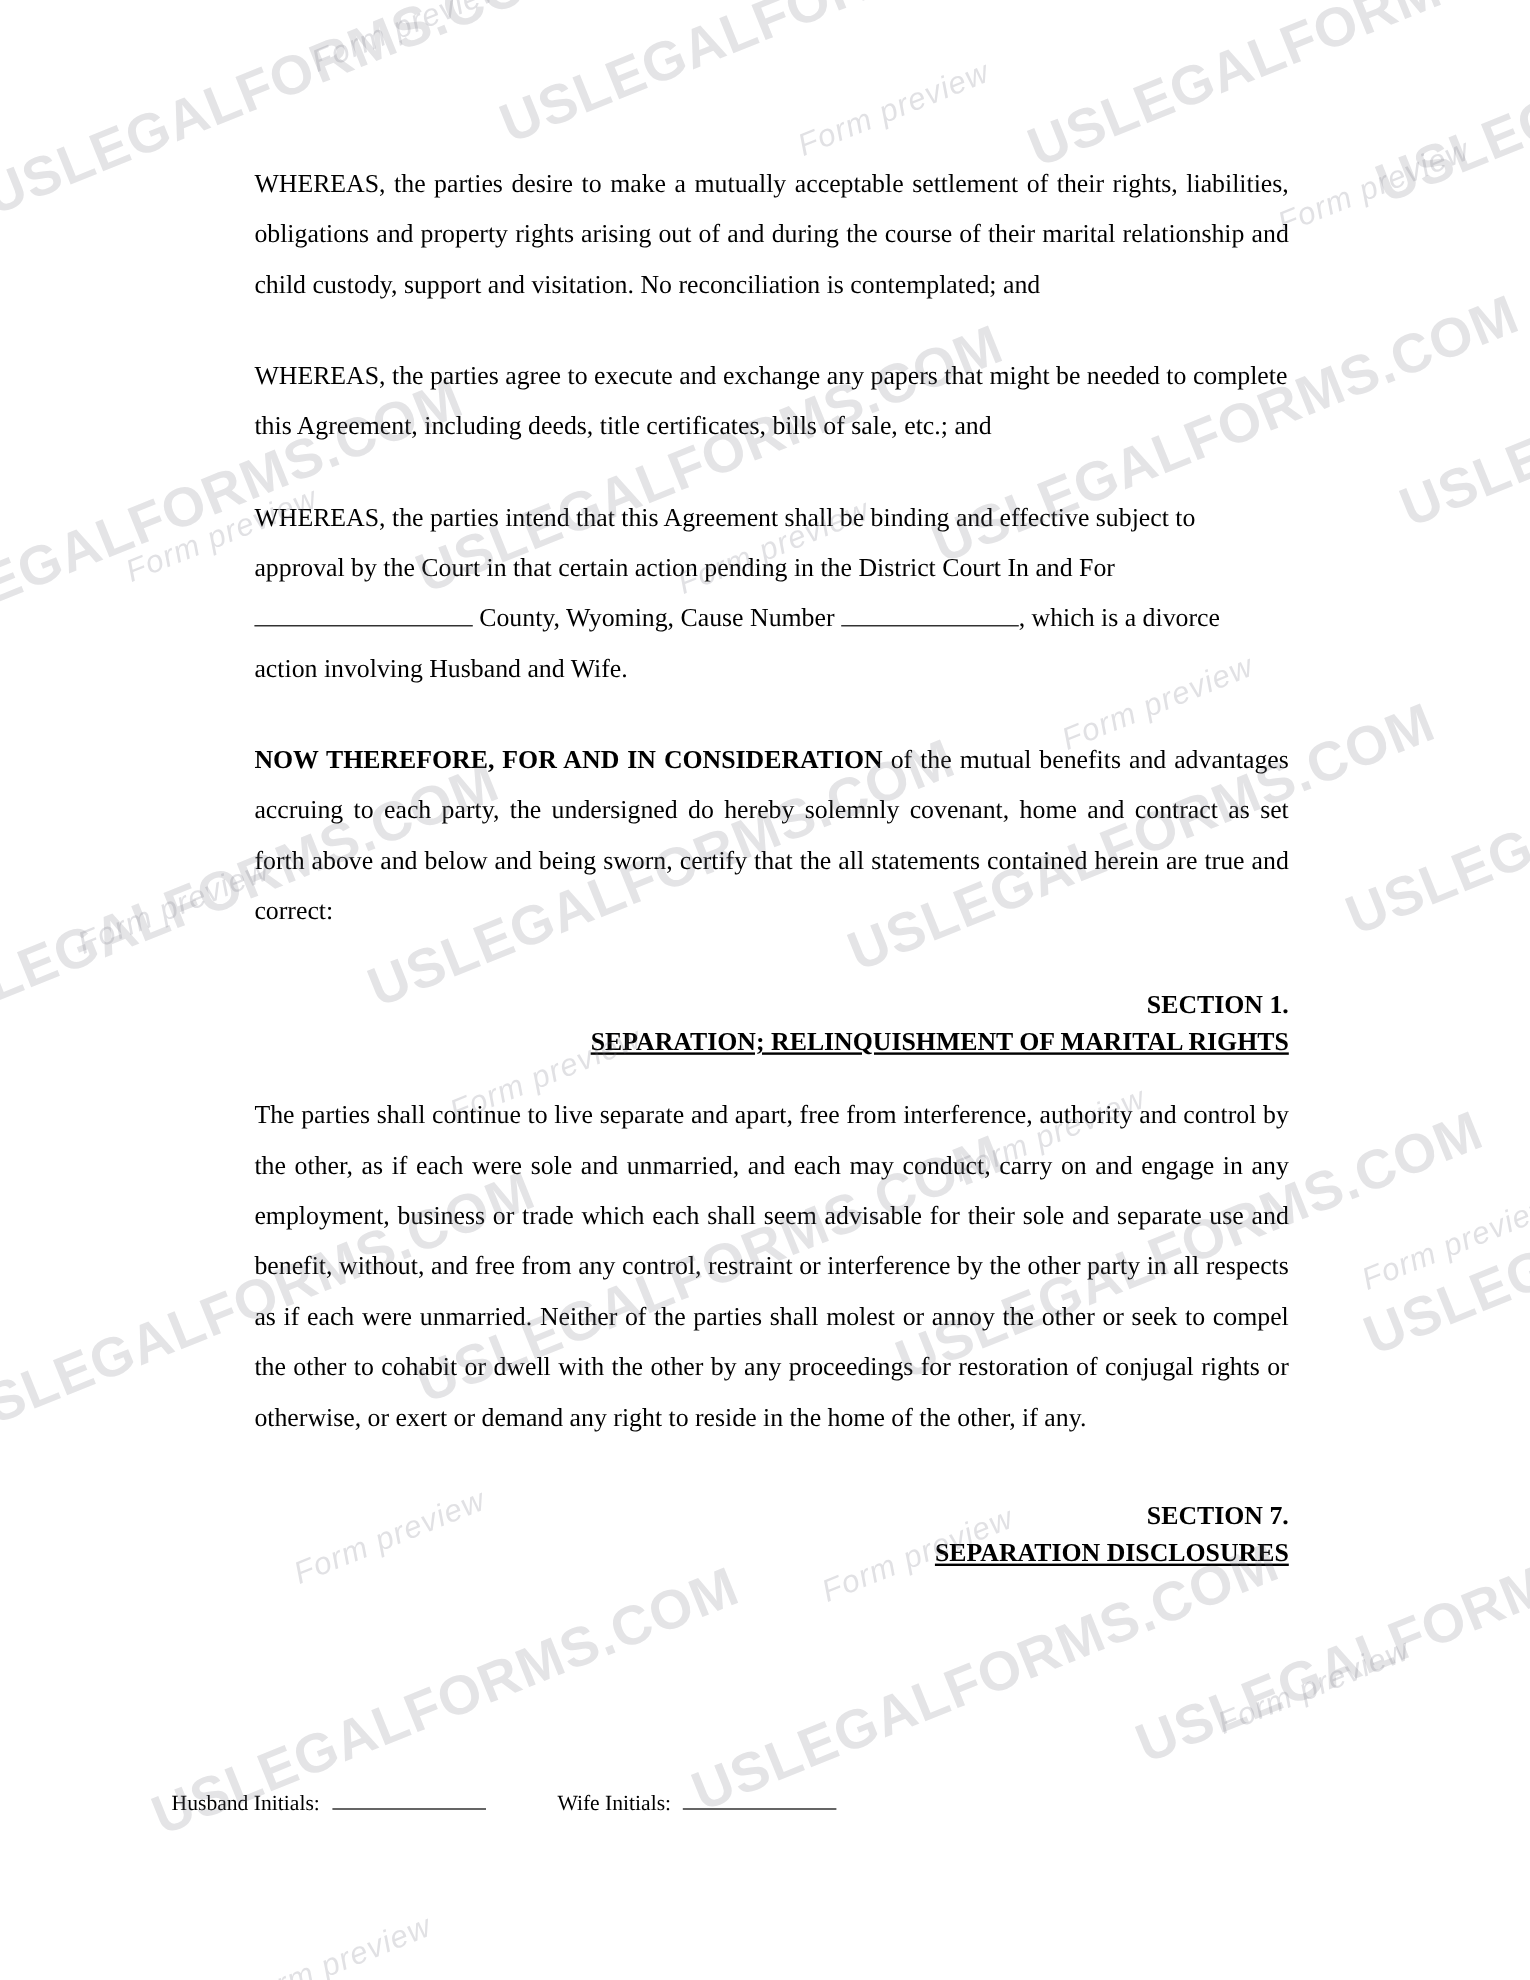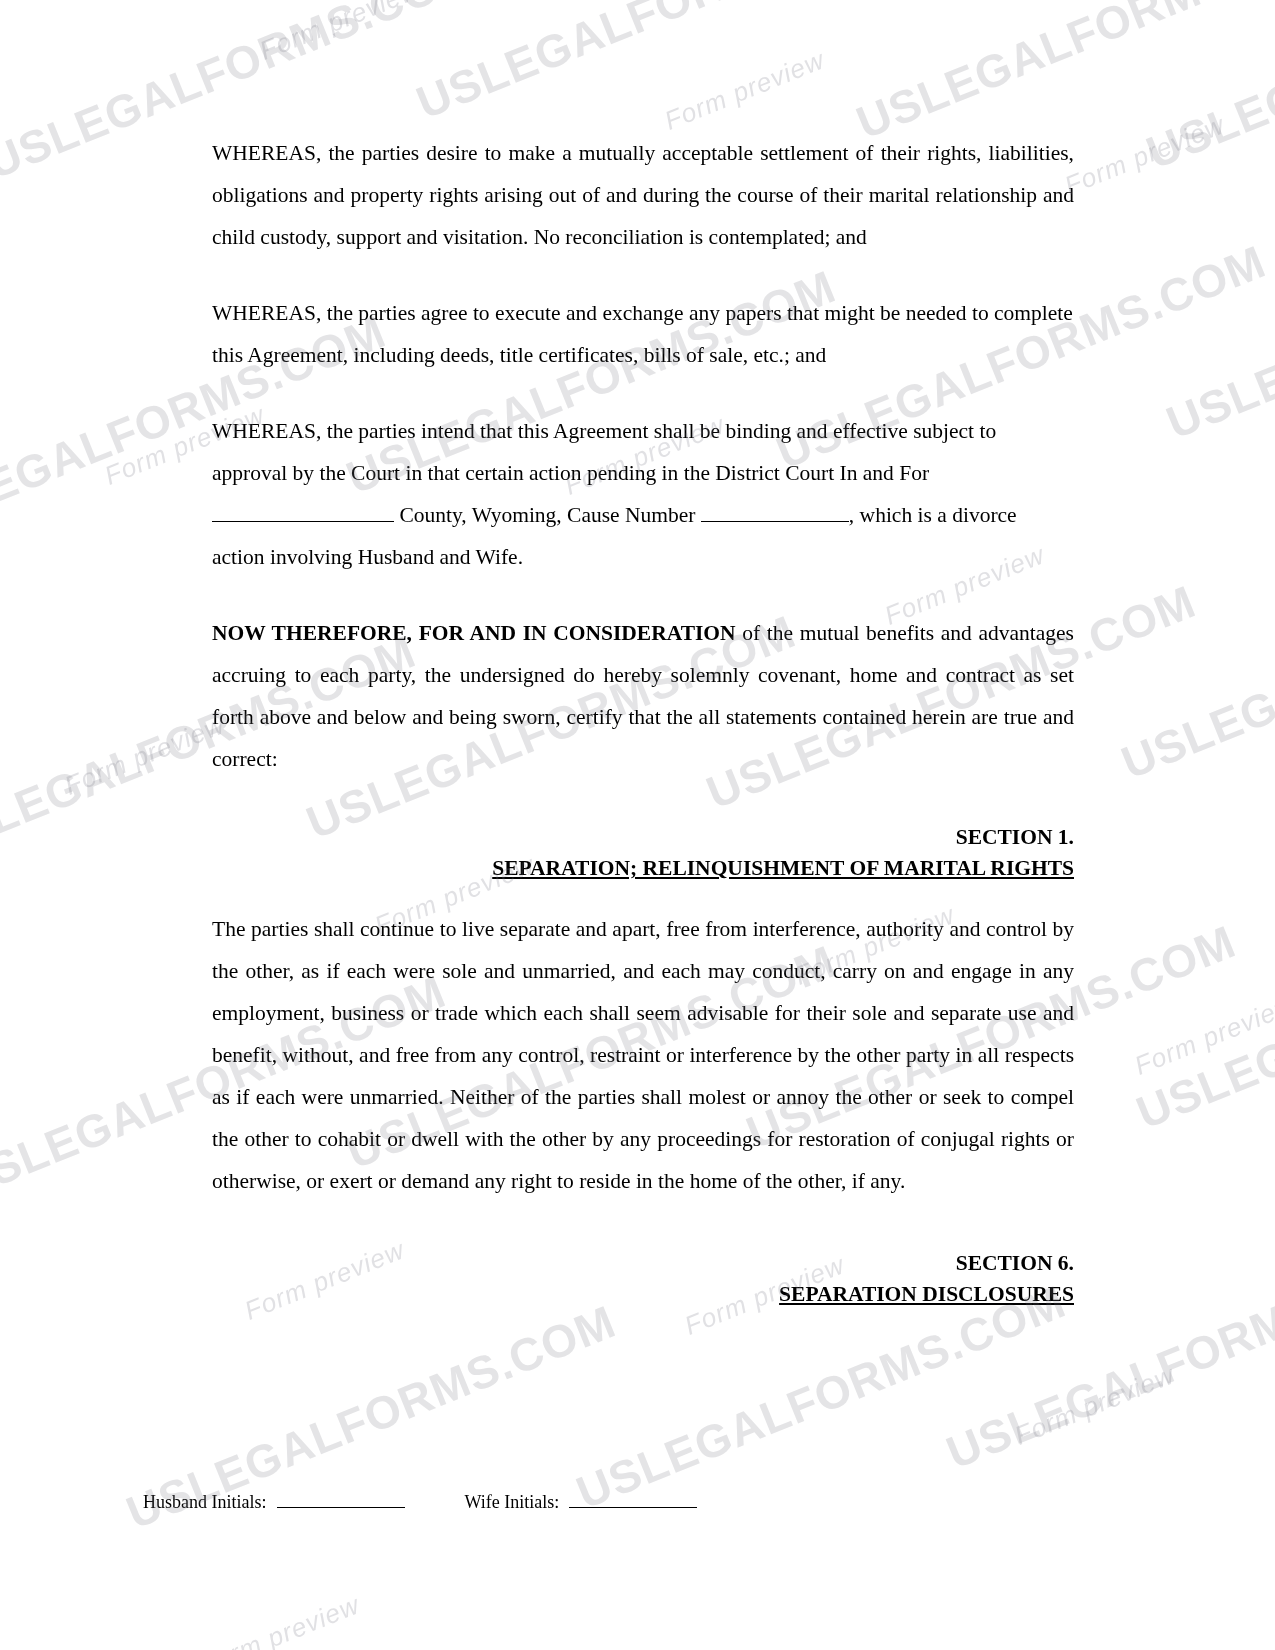--- a/index.html
+++ b/index.html
@@ -132,21 +132,21 @@
     <p class="para"><span class="bold">NOW THEREFORE, FOR AND IN CONSIDERATION</span><span> of the mutual benefits and advantages accruing to each party, the undersigned do hereby solemnly covenant, home and contract as set forth above and below and being sworn, certify that the all statements contained herein are true and correct:</span></p>
 
     <div class="sec1-wrap">
       <p class="section-head">SECTION 1.</p>
       <p class="section-head"><span class="underline">SEPARATION; RELINQUISHMENT OF MARITAL RIGHTS</span></p>
     </div>
 
     <p class="para">The parties shall continue to live separate and apart, free from interference, authority and control by the other, as if each were sole and unmarried, and each may conduct, carry on and engage in any employment, business or trade which each shall seem advisable for their sole and separate use and benefit, without, and free from any control, restraint or interference by the other party in all respects as if each were unmarried.  Neither of the parties shall molest or annoy the other or seek to compel the other to cohabit or dwell with the other by any proceedings for restoration of conjugal rights or otherwise, or exert or demand any right to reside in the home of the other, if any.</p>
 
     <div class="sec2-wrap">
-      <p class="section-head">SECTION 6.</p>
+      <p class="section-head">SECTION 7.</p>
       <p class="section-head"><span class="underline">SEPARATION DISCLOSURES</span></p>
     </div>
 
   </div>
 
   <div id="footer">
     <span class="fld"><span>Husband Initials:</span><span class="sig-line"></span></span><span class="fld wife-group"><span>Wife Initials:</span><span class="sig-line"></span></span>
   </div>
 
 </div>

